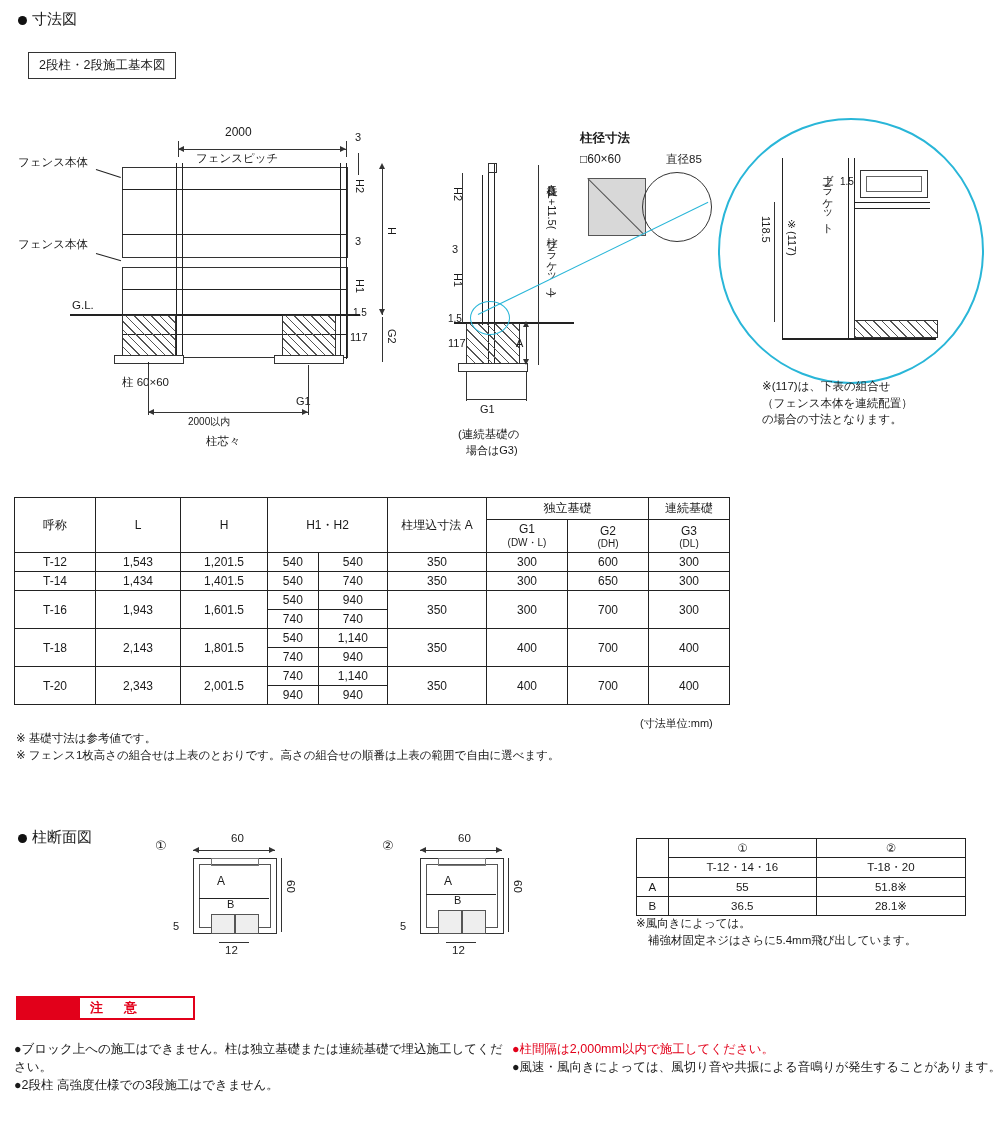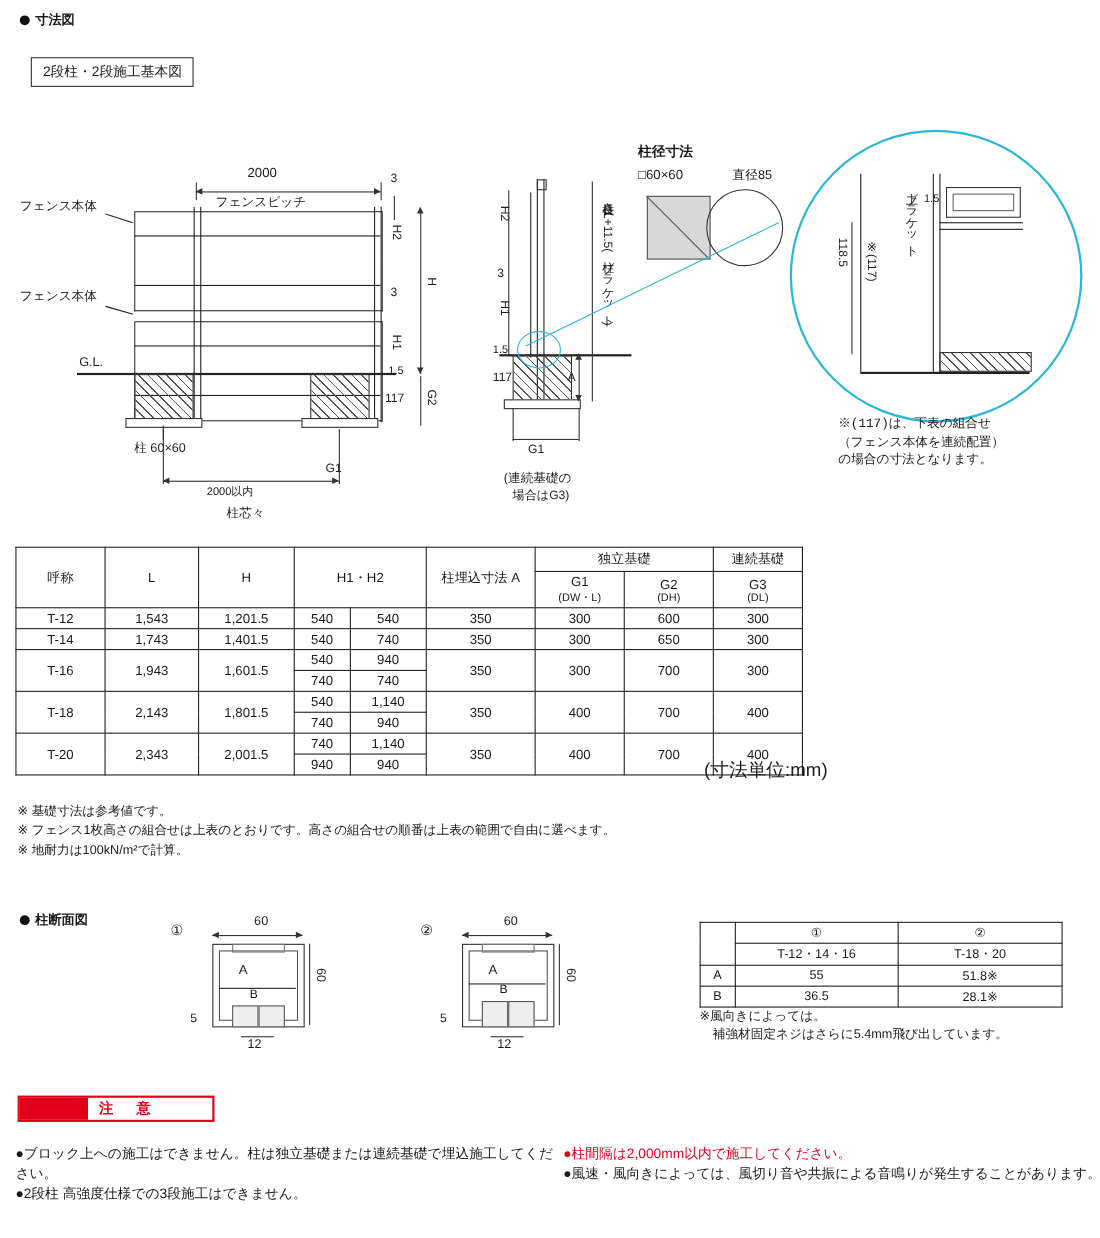--- a/index.html
+++ b/index.html
@@ -3,21 +3,21 @@
 <meta charset="utf-8">
 <style>
   html,body{margin:0;padding:0;}
   body{
     width:1000px;height:1125px;background:#fff;
     font-family:"Liberation Sans","DejaVu Sans",sans-serif;
     color:#1a1a1a;position:relative;overflow:hidden;
     font-size:12px;
   }
   .abs{position:absolute;}
-  .bullet-head{font-size:12px;font-weight:bold;}
+  .bullet-head{font-size:15px;font-weight:normal;}
   .dot{display:inline-block;width:9px;height:9px;border-radius:50%;background:#111;margin-right:5px;vertical-align:middle;}
   .boxlabel{
     border:1px solid #333;padding:4px 10px;font-size:12.5px;display:inline-block;background:#fff;
   }
   .tiny{font-size:10px;}
   .vert-rot{writing-mode:vertical-rl;}
   
   .ln{position:absolute;background:#222;}
   .hline{height:1px;}
   .vline{width:1px;}
@@ -57,21 +57,21 @@
 <body>
 
 <div class="abs bullet-head" style="left:18px;top:10px;">
   <span class="dot"></span><span>寸法図</span>
 </div>
 
 <div class="abs" style="left:28px;top:52px;">
   <span class="boxlabel">2段柱・2段施工基本図</span>
 </div>
 
-<div class="abs" style="left:10px;top:132px;width:430px;height:340px;">
+<div class="abs" style="left:10px;top:107px;width:430px;height:340px;">
 
   <div class="abs tiny" style="left:215px;top:18px;font-size:12px;">2000</div>
   <div class="ln hline dim" style="left:168px;top:42px;width:168px;"></div>
   <div class="arrowL" style="left:168px;top:39px;"></div>
   <div class="arrowR" style="left:330px;top:39px;"></div>
   <div class="ln vline dim" style="left:168px;top:34px;height:16px;"></div>
   <div class="ln vline dim" style="left:336px;top:34px;height:16px;"></div>
   <div class="abs tiny" style="left:186px;top:44px;font-size:11.5px;">フェンスピッチ</div>
 
   <div class="abs" style="left:112px;top:60px;width:224px;height:45px;border:1px solid #333;background:#fff;"></div>
@@ -192,21 +192,21 @@
 
   <div class="abs hatch" style="left:94px;top:170px;width:82px;height:16px;"></div>
   <div class="ln hline" style="left:22px;top:188px;width:154px;height:2px;background:#222;"></div>
 
   <div class="abs vert-rot" style="left:60px;top:16px;font-size:11px;">上ブラケット</div>
   <div class="abs" style="left:80px;top:26px;font-size:10px;">1.5</div>
   <div class="abs vert-rot" style="left:0px;top:66px;font-size:11px;">118.5</div>
   <div class="abs vert-rot" style="left:26px;top:68px;font-size:11px;">※(117)</div>
   <div class="ln vline dim" style="left:14px;top:52px;height:120px;"></div>
 </div>
-<div class="abs" style="left:762px;top:378px;width:230px;font-size:11.5px;line-height:1.45;white-space:pre-line;font-family:Liberation Mono, monospace;">※(117)は、下表の組合せ
+<div class="abs" style="left:762px;top:378px;width:230px;font-size:11.5px;line-height:1.45;white-space:pre-line;">※(117)は、下表の組合せ
 （フェンス本体を連続配置）
 の場合の寸法となります。</div>
 
 <div class="abs" style="left:14px;top:497px;">
   <table class="spec" style="width:716px;">
     <thead>
       <tr>
         <th rowspan="2" style="width:74px;">呼称</th>
         <th rowspan="2" style="width:78px;">L</th>
         <th rowspan="2" style="width:80px;">H</th>
@@ -237,21 +237,21 @@
           <td rowspan="1">1,201.5</td>
           <td>540</td>
           <td>540</td>
           <td rowspan="1">350</td>
           <td rowspan="1">300</td>
           <td rowspan="1">600</td>
           <td rowspan="1">300</td>
         </tr>
         <tr>
           <td rowspan="1">T-14</td>
-          <td rowspan="1">1,743</td>
+          <td rowspan="1">1,434</td>
           <td rowspan="1">1,401.5</td>
           <td>540</td>
           <td>740</td>
           <td rowspan="1">350</td>
           <td rowspan="1">300</td>
           <td rowspan="1">650</td>
           <td rowspan="1">300</td>
         </tr>
         <tr>
           <td rowspan="2">T-16</td>
@@ -294,25 +294,24 @@
           <td rowspan="2">700</td>
           <td rowspan="2">400</td>
         </tr>
         <tr>
           <td>940</td>
           <td>940</td>
         </tr>
       </tbody>
   </table>
 </div>
-<div class="abs tiny" style="left:640px;top:688px;font-size:17px;">(寸法単位:mm)</div>
+<div class="abs tiny" style="left:640px;top:716px;font-size:11px;">(寸法単位:mm)</div>
 <div class="abs" style="left:16px;top:730px;width:700px;">
   <div class="ast">※ 基礎寸法は参考値です。</div>
   <div class="ast">※ フェンス1枚高さの組合せは上表のとおりです。高さの組合せの順番は上表の範囲で自由に選べます。</div>
-  <div class="ast">※ 地耐力は100kN/m²で計算。</div>
 </div>
 
 <div class="abs bullet-head" style="left:18px;top:828px;">
   <span class="dot"></span><span>柱断面図</span>
 </div>
 
 <div class="abs" style="left:155px;top:832px;width:180px;height:130px;">
   <div class="abs" style="left:0px;top:6px;font-size:13px;">①</div>
   <div class="abs tiny" style="left:76px;top:0px;font-size:11.5px;">60</div>
   <div class="ln hline dim" style="left:38px;top:18px;width:82px;"></div>

